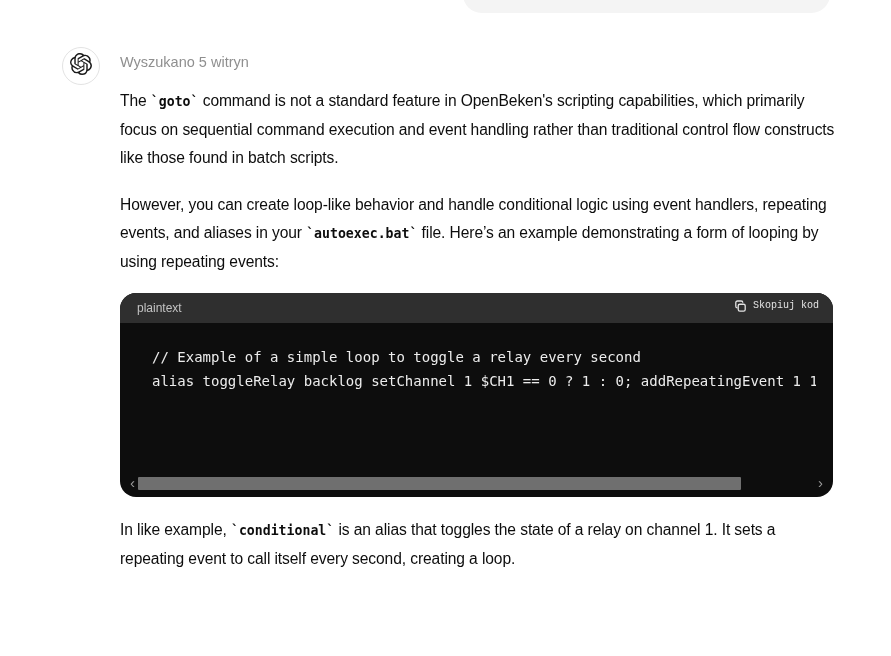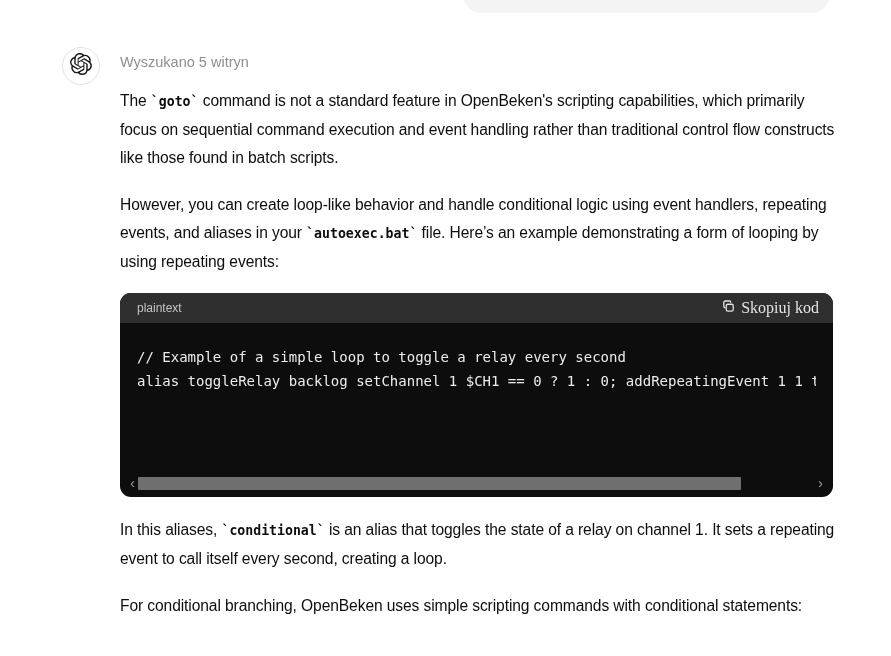--- a/index.html
+++ b/index.html
@@ -32,36 +32,36 @@
   .para code {
     font-family:"DejaVu Sans Mono", monospace;
     font-weight:bold; font-size:13.2px; letter-spacing:0;
   }
   .p1 { top:87px; }
   .p2 { top:191px; }
   .p3 { top:516px; }
   .p4 { top:592px; }
   .code-block {
     position:absolute; left:120px; top:293px; width:713px; height:204px;
-    border-radius:11px; overflow:hidden; background:var(--code-bg, #0d0d0d);
+    border-radius:16px; overflow:hidden; background:var(--code-bg, #0d0d0d);
   }
   .code-header {
     height:30px; background:var(--code-header-bg, #2f2f2f);
     display:flex; align-items:center; justify-content:space-between;
     padding:0 14px 0 17px;
   }
   .code-lang { font-size:12px; color:var(--code-header-text, #c3c3c3); }
   .copy-btn {
     display:flex; align-items:flex-start; gap:6px;
     background:none; border:none; cursor:pointer;
-    font-family:Liberation Serif, serif;
-    font-size:16px; color:var(--copy-text, #e3e3e3);
+    font-family:Liberation Mono, monospace;
+    font-size:10px; color:var(--copy-text, #e3e3e3);
   }
   .copy-btn svg { width:13px; height:13px; stroke:var(--copy-text, #e3e3e3); fill:none; stroke-width:1.6; }
-  .code-body { padding:22px 17px 0 17px; }
+  .code-body { padding:22px 17px 0 32px; }
   .code-line {
     font-family:"DejaVu Sans Mono", monospace;
     font-size:14px; line-height:24px; min-height:24px;
     color:var(--code-text, #ececec); white-space:pre; overflow:hidden;
   }
   .code-scrollbar {
     position:absolute; left:7px; right:7px; bottom:7px; height:13px;
     display:flex; align-items:center;
   }
   .scroll-arrow {
@@ -115,17 +115,16 @@
     </div>
     <div class="code-scrollbar">
       <span class="scroll-arrow">‹</span>
       <span class="scroll-track">
           <span class="scroll-thumb"></span>
         </span>
       <span class="scroll-arrow">›</span>
     </div>
   </div>
 
-  <p class="para p3"><span>In this aliases, </span><code>`conditional`</code><span> is an alias that toggles the state of a relay on channel 1. It sets a repeating event to call itself every second, creating a loop.</span></p>
+  <p class="para p3"><span>In like example, </span><code>`conditional`</code><span> is an alias that toggles the state of a relay on channel 1. It sets a repeating event to call itself every second, creating a loop.</span></p>
 
-  <p class="para p4"><span>For conditional branching, OpenBeken uses simple scripting commands with conditional statements:</span></p>
 
 </div>
 
 </body></html>

